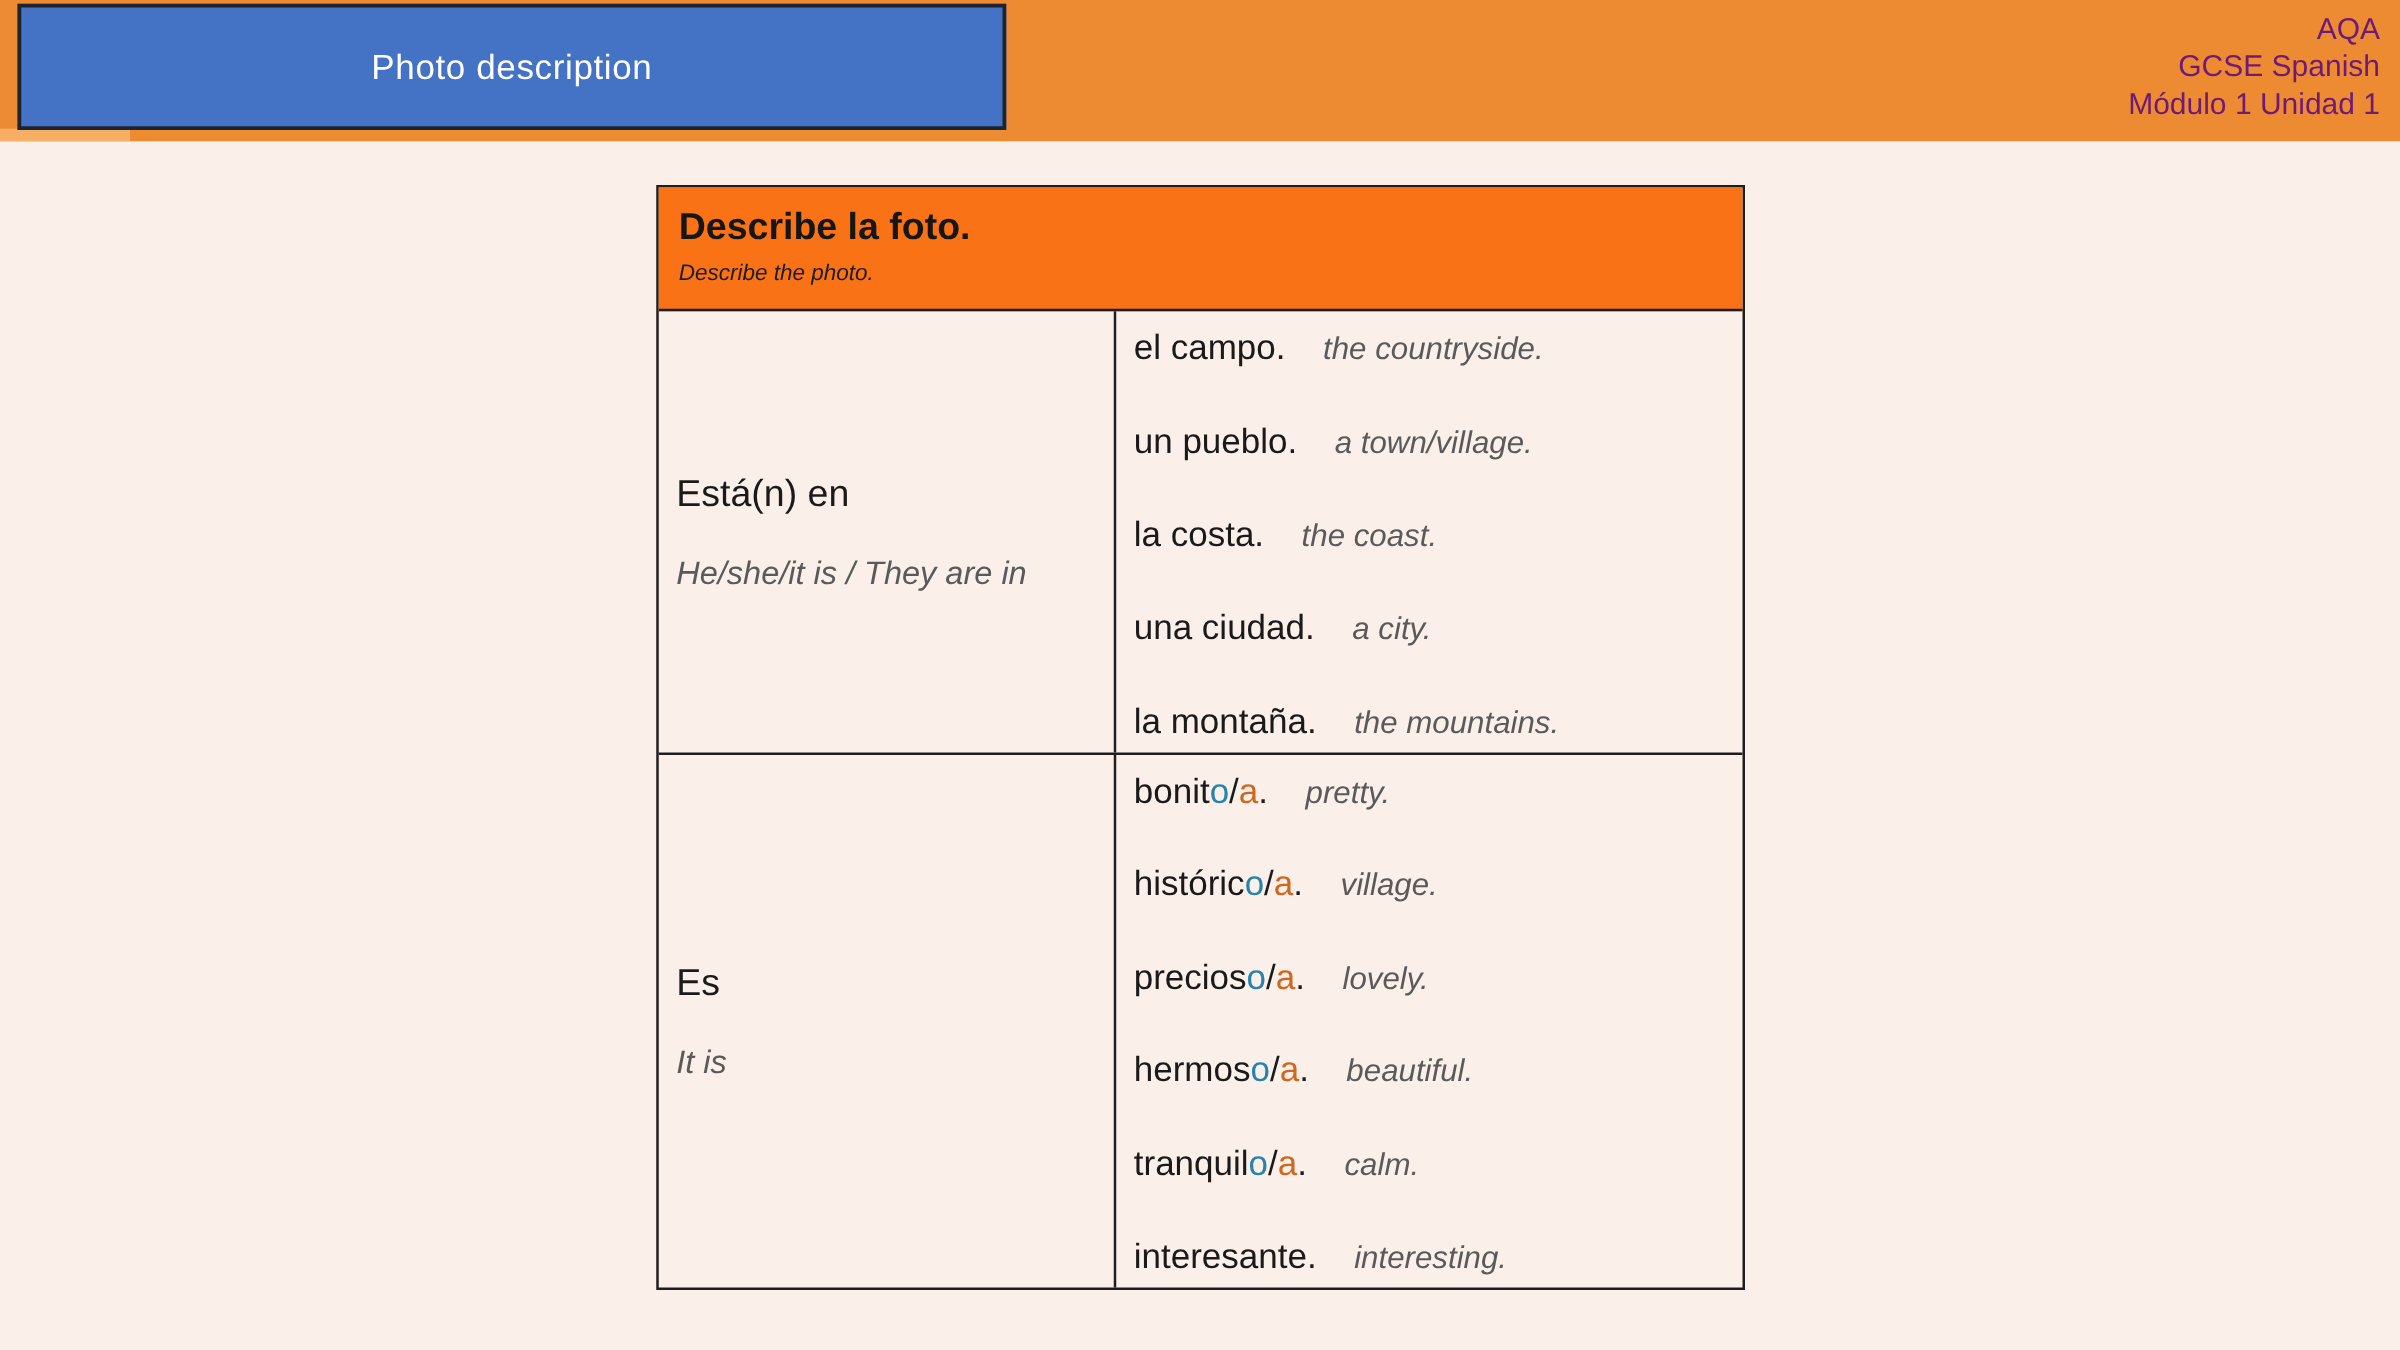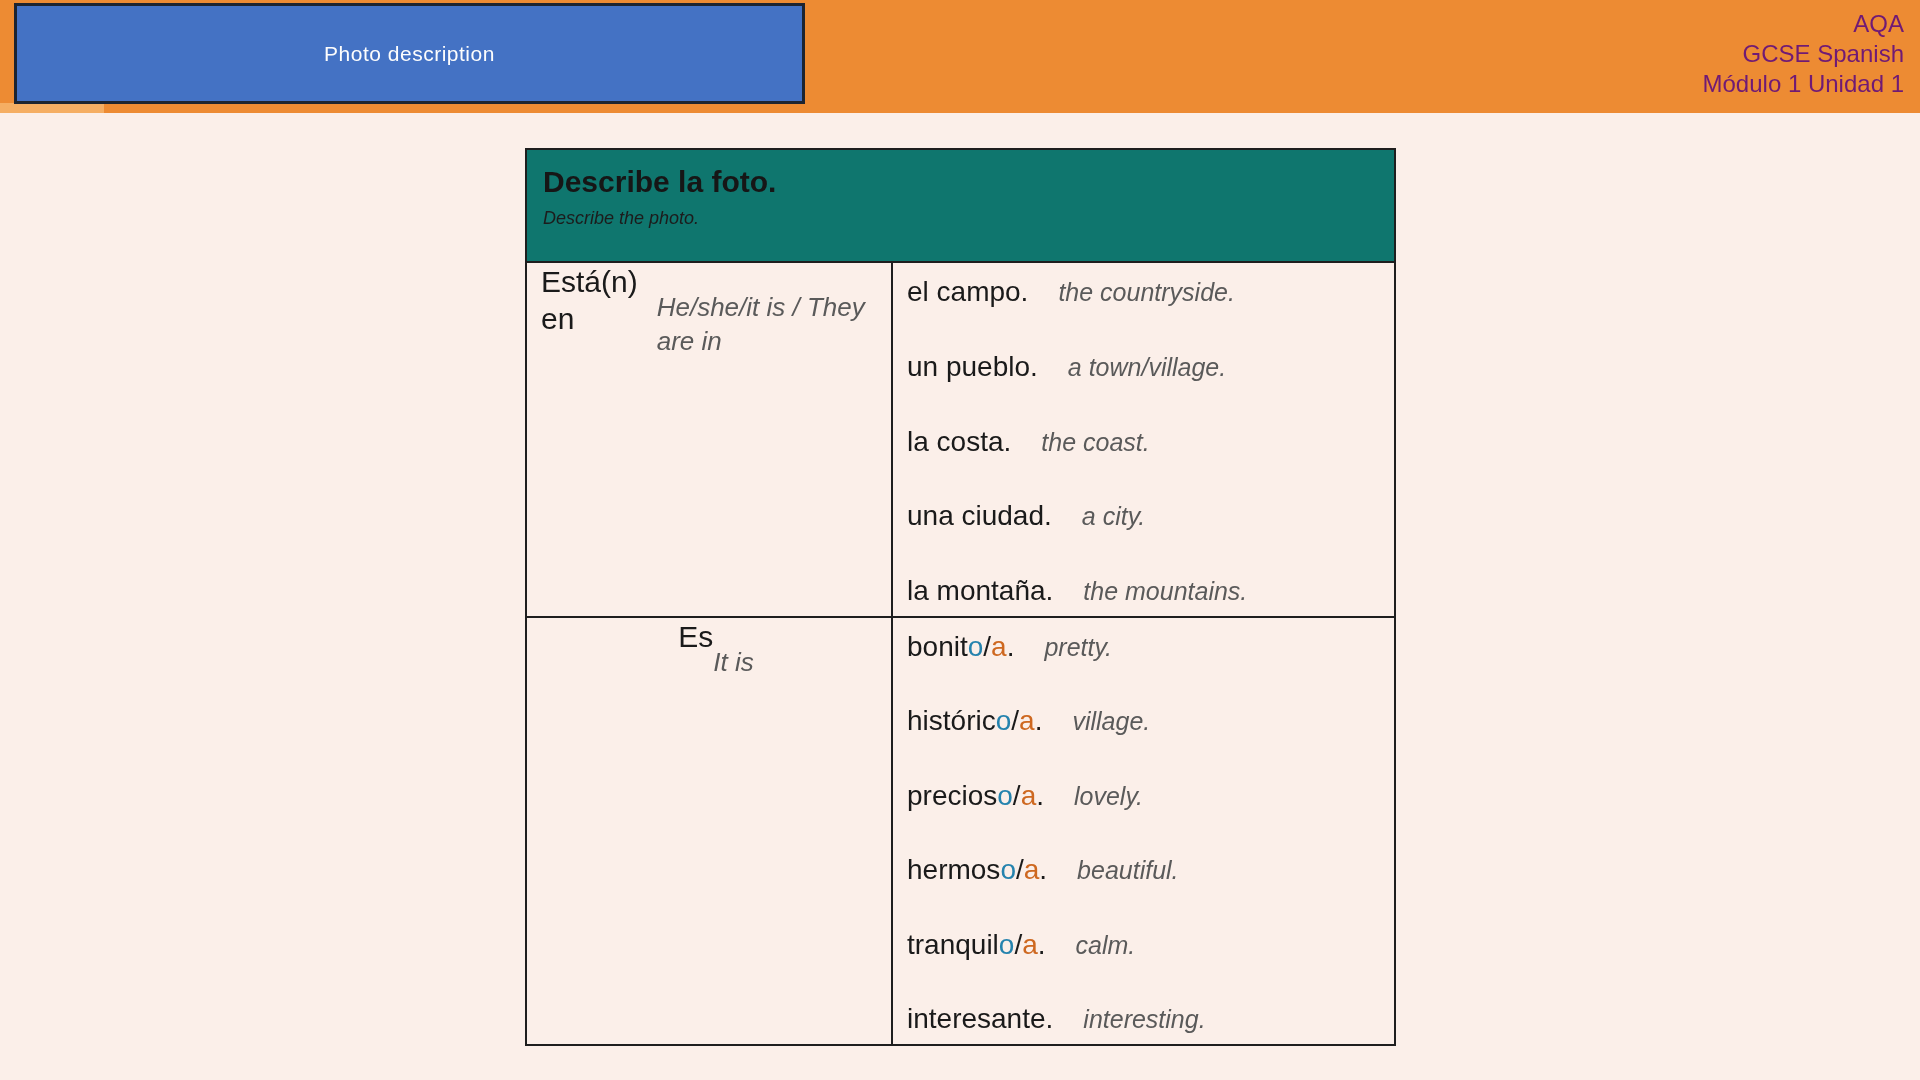--- a/index.html
+++ b/index.html
@@ -28,21 +28,21 @@
     left: 14px; top: 3px;
     width: 791px; height: 101px;
     background: #4472C4;
     border: 3px solid #1d2430;
     display: flex;
     align-items: center;
     justify-content: center;
   }
   .title-box span {
     color: #FDFDFD;
-    font-size: 21px;
+    font-size: 28px;
     letter-spacing: 0.5px;
     text-align: center;
   }
   .course {
     position: absolute;
     right: 16px; top: 9px;
     text-align: right;
     color: #701a75;
     font-weight: normal;
     font-size: 24px;
@@ -51,22 +51,22 @@
 
   
   .vocab-table {
     position: absolute;
     left: 525px; top: 148px;
     width: 871px;
     border: 2px solid #1e1e1e;
     background: #FBEFE9;
   }
   .thead {
-    height: 113px;
-    background: #0f766e;
+    height: 99px;
+    background: #f97316;
     border-bottom: 2px solid #1e1e1e;
     padding: 13px 0 0 16px;
   }
   .thead-title {
     font-size: 30px;
     font-weight: bold;
     color: #161616;
     line-height: 38px;
   }
   .thead-sub {
@@ -77,21 +77,21 @@
   }
   .trow {
     display: flex;
   }
   .trow.row1 { height: 355px; border-bottom: 2px solid #1e1e1e; }
   .trow.row2 { height: 426px; }
   .cell-label {
     width: 366px;
     border-right: 2px solid #1e1e1e;
     display: flex;
-    flex-direction: row;
+    flex-direction: column;
     justify-content: center;
     padding-left: 14px;
   }
   .es-label {
     font-size: 30px;
     color: #1a1a1a;
     line-height: 37px;
   }
   .en-label {
     font-size: 26px;

